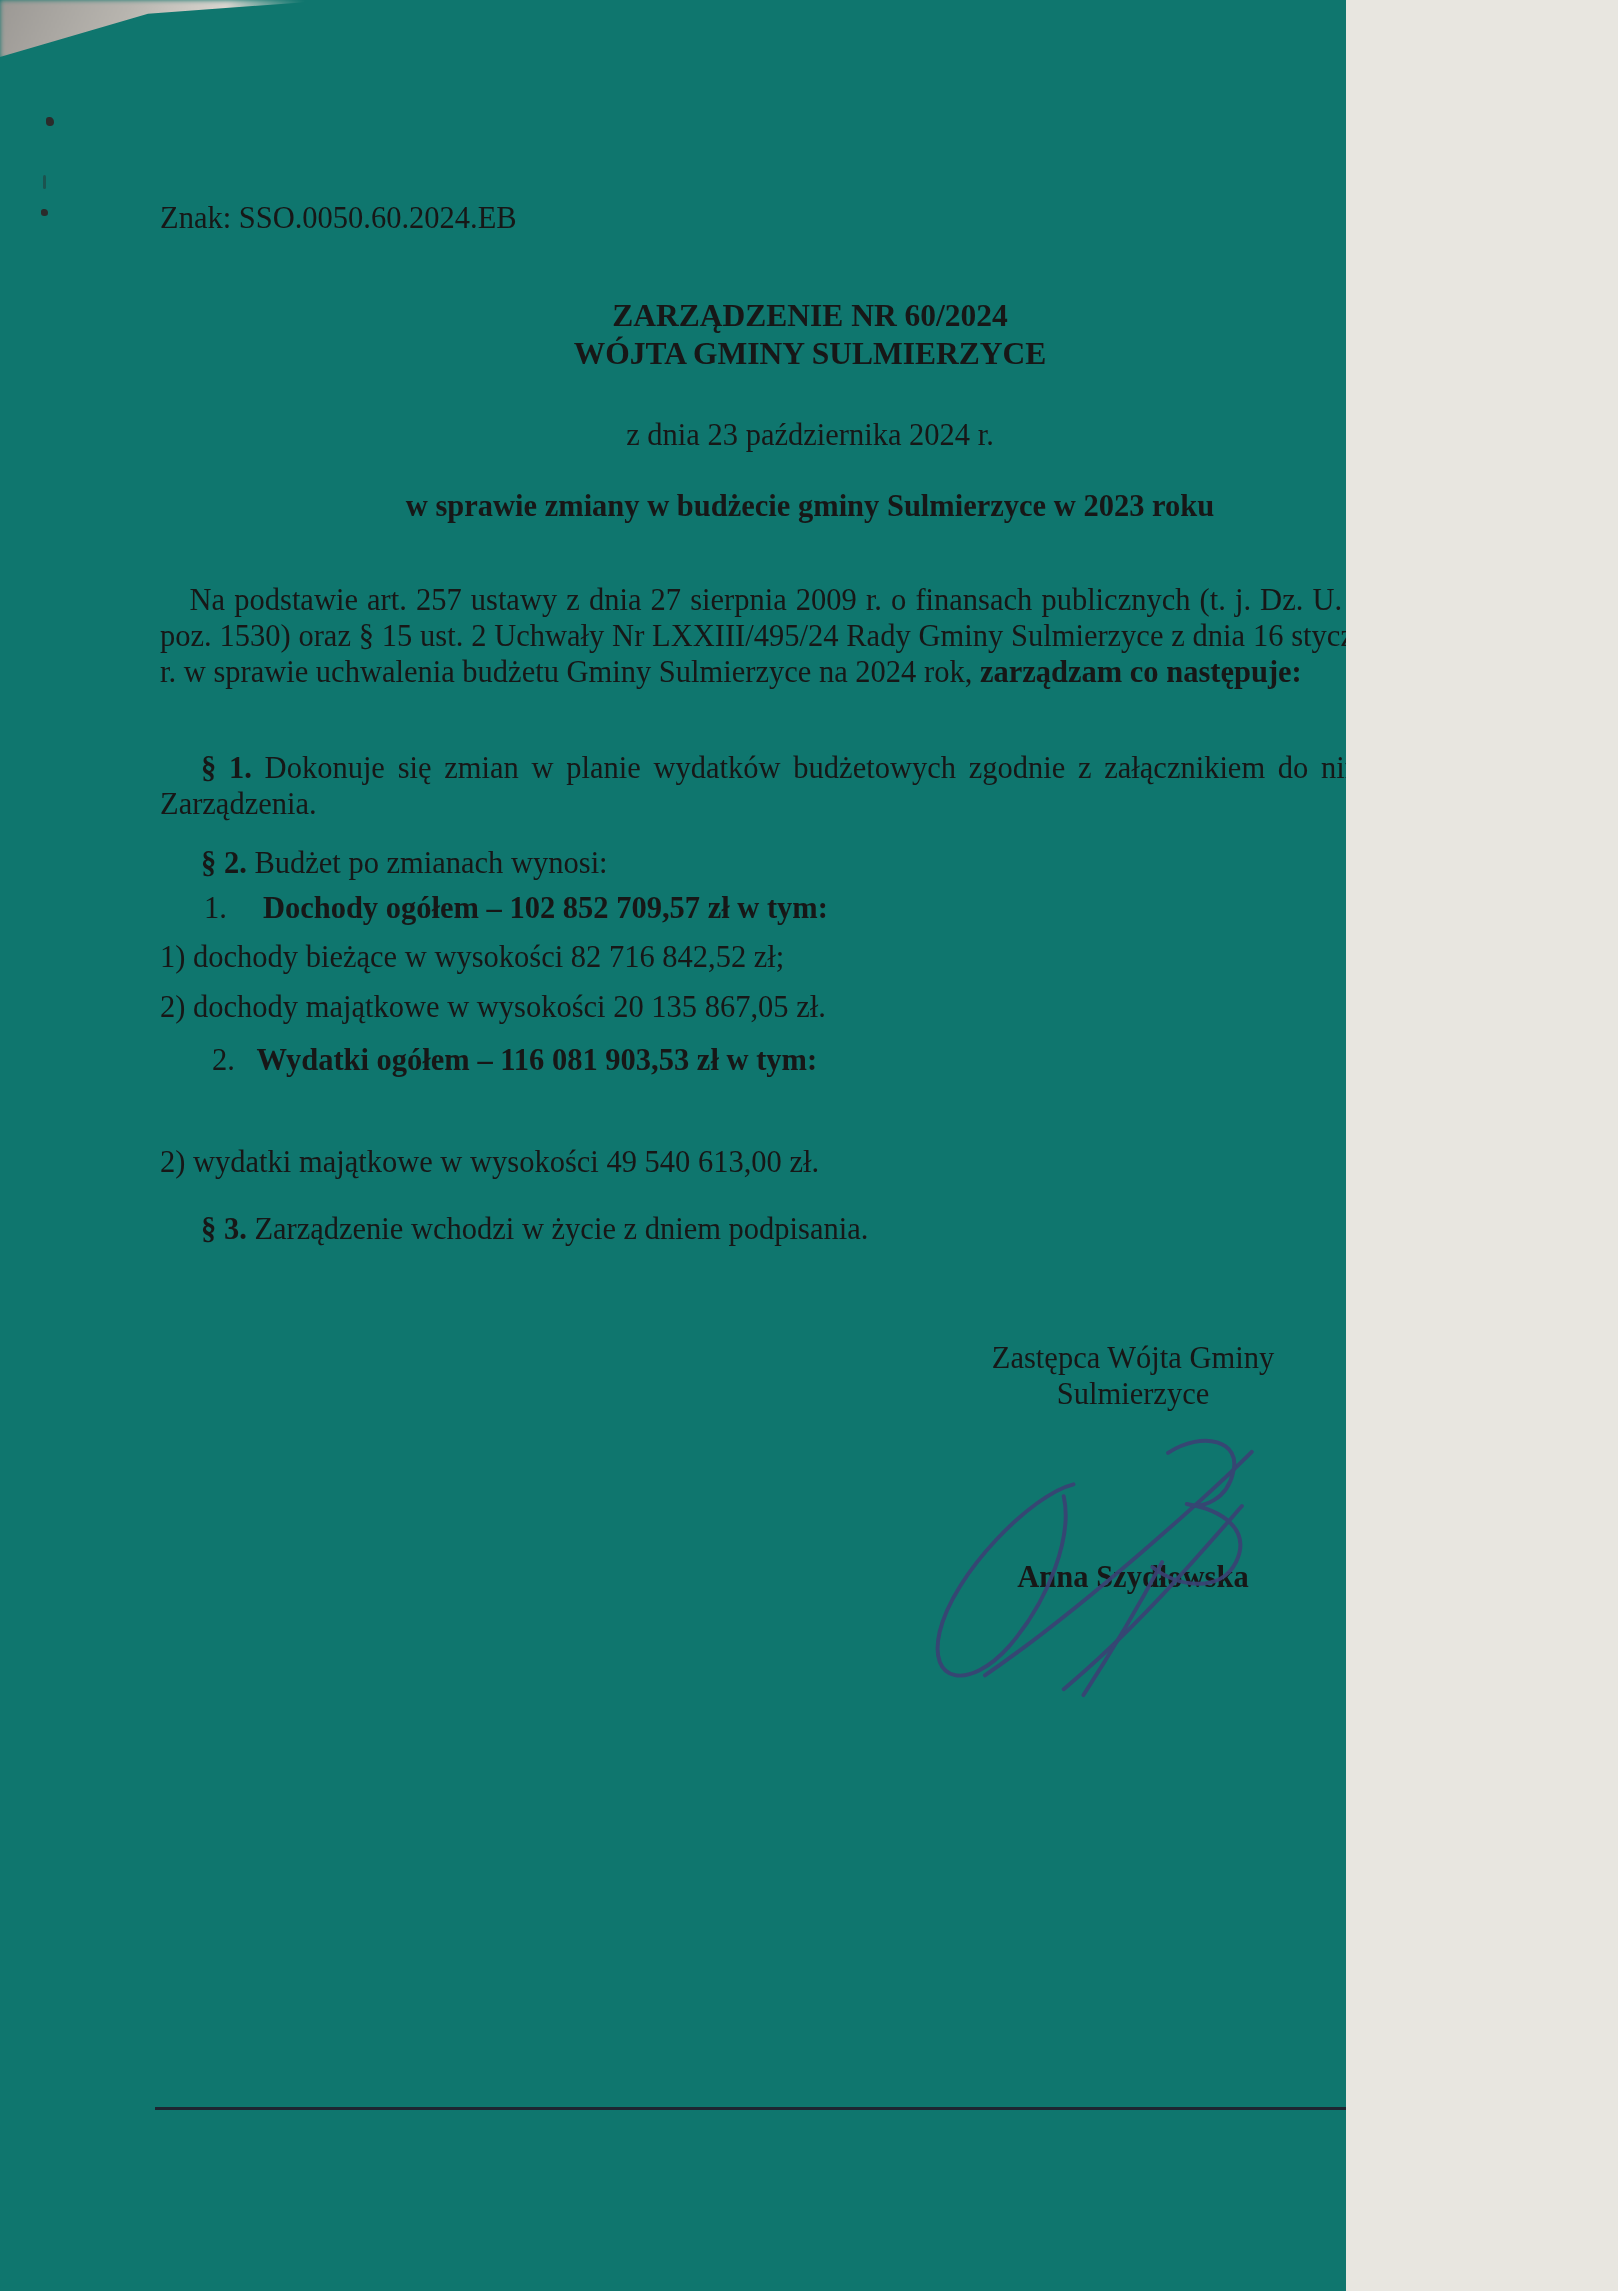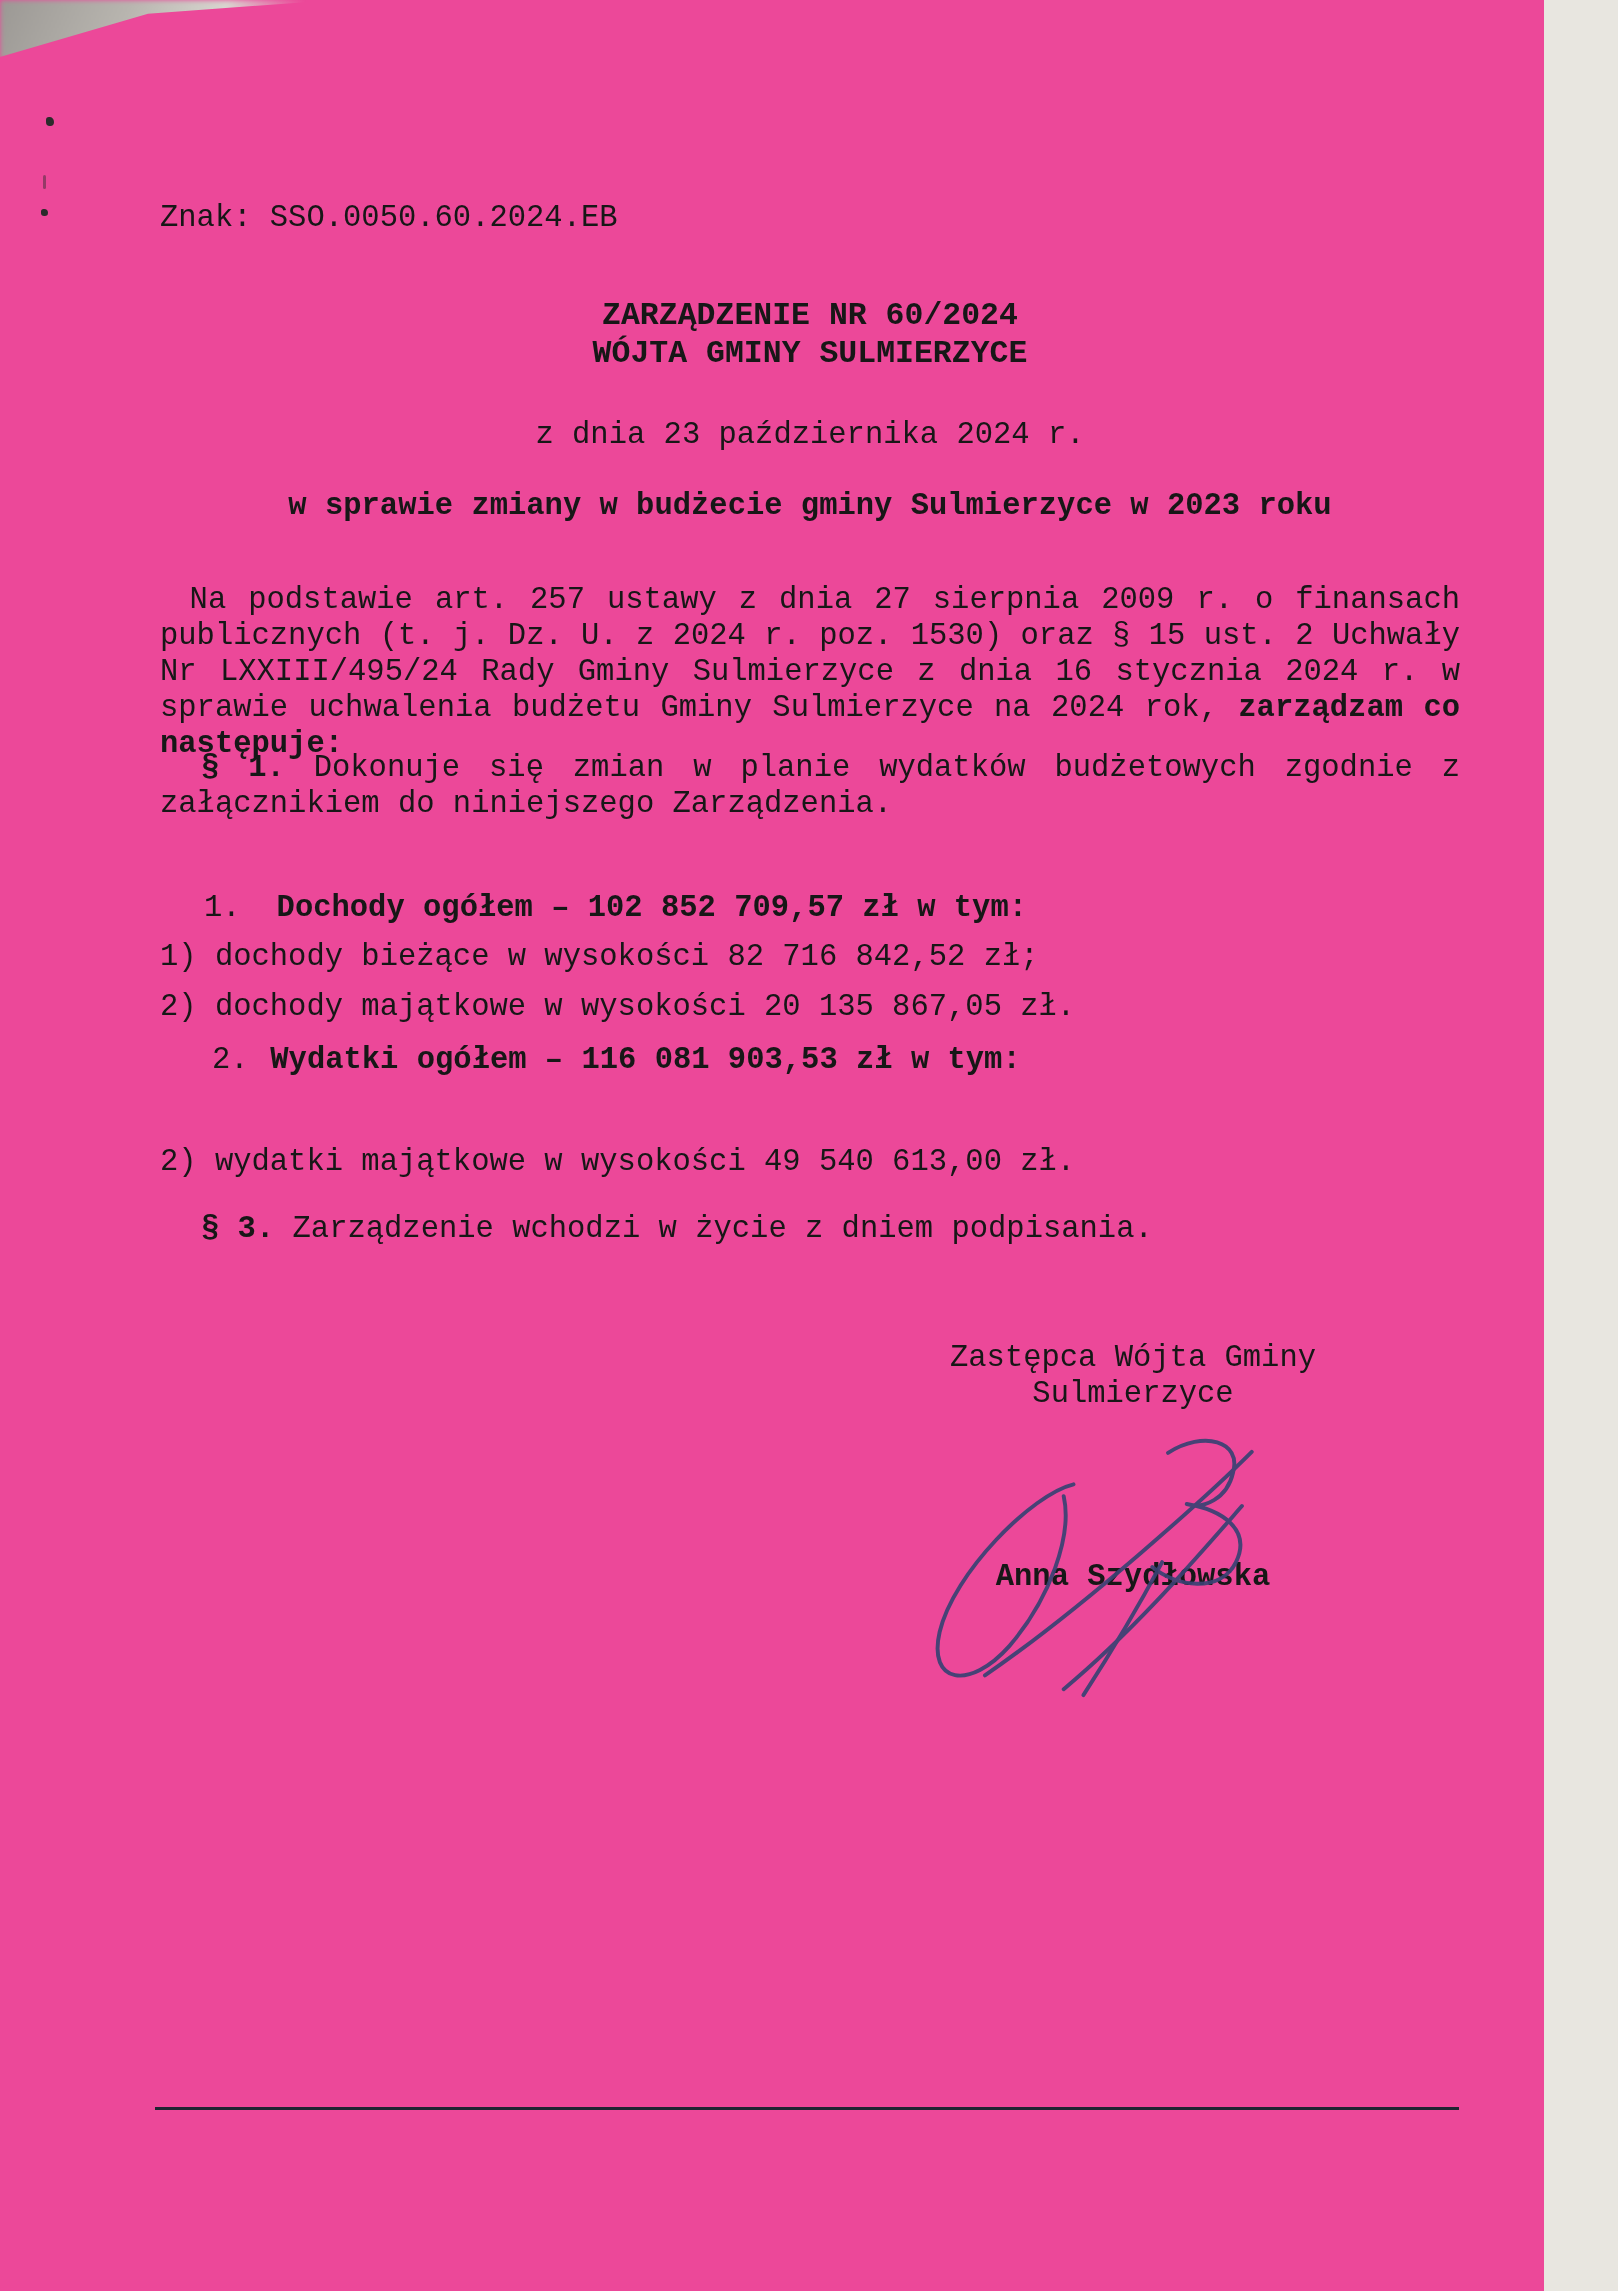--- a/index.html
+++ b/index.html
@@ -1,22 +1,22 @@
 <!DOCTYPE html>
 <html><head>
 <meta charset="utf-8">
 <style>
   * { margin: 0; padding: 0; box-sizing: border-box; }
   html, body { background: #e8e6e0; }
   .page {
     position: relative;
-    width: 1544px;
+    width: 1346px;
     height: 2291px;
-    background: #ec4899;
-    font-family: Liberation Mono, monospace;
+    background: #0f766e;
+    font-family: Liberation Serif, serif;
     color: #171717;
     overflow: hidden;
   }
   
   .scan-wedge {
     position: absolute;
     left: 0; top: 0;
     width: 355px; height: 59px;
     background: linear-gradient(115deg, #9b9894 0%, #b8b5af 35%, #d8d5cf 60%, rgba(252,250,244,0) 80%);
     clip-path: polygon(0 0, 335px 0, 148px 13.8px, 0 57px);
@@ -88,20 +88,21 @@
   </div>
 
   <div class="line col centered date-line">z dnia 23 października 2024 r.</div>
 
   <div class="line col centered subject-line">w sprawie zmiany w budżecie gminy Sulmierzyce w 2023 roku</div>
 
   <div class="para legal"><span>Na podstawie art. 257 ustawy z dnia 27 sierpnia 2009 r. o finansach publicznych (t. j. Dz. U. z 2024 r. poz. 1530) oraz § 15 ust. 2 Uchwały Nr LXXIII/495/24 Rady Gminy Sulmierzyce z dnia 16 stycznia 2024 r. w sprawie uchwalenia budżetu Gminy Sulmierzyce na 2024 rok, </span><span class="bold">zarządzam co następuje:</span></div>
 
   <div class="para sec1"><span class="bold">§ 1.</span><span> Dokonuje się zmian w planie wydatków budżetowych zgodnie z załącznikiem do niniejszego Zarządzenia.</span></div>
 
+  <div class="para sec2"><span class="bold">§ 2.</span><span> Budżet po zmianach wynosi:</span></div>
 
   <div class="num-line income-total"><span>1.</span><span class="bold tab">Dochody ogółem – 102 852 709,57 zł w tym:</span></div>
 
   <div class="num-line item-i1">1) dochody bieżące w wysokości 82 716 842,52 zł;</div>
   <div class="num-line item-i2">2) dochody majątkowe w wysokości 20 135 867,05 zł.</div>
 
   <div class="num-line expense-total"><span>2.</span><span class="bold tab">Wydatki ogółem – 116 081 903,53 zł w tym:</span></div>
 
   <div class="num-line item-e2">2) wydatki majątkowe w wysokości 49 540 613,00 zł.</div>
 

